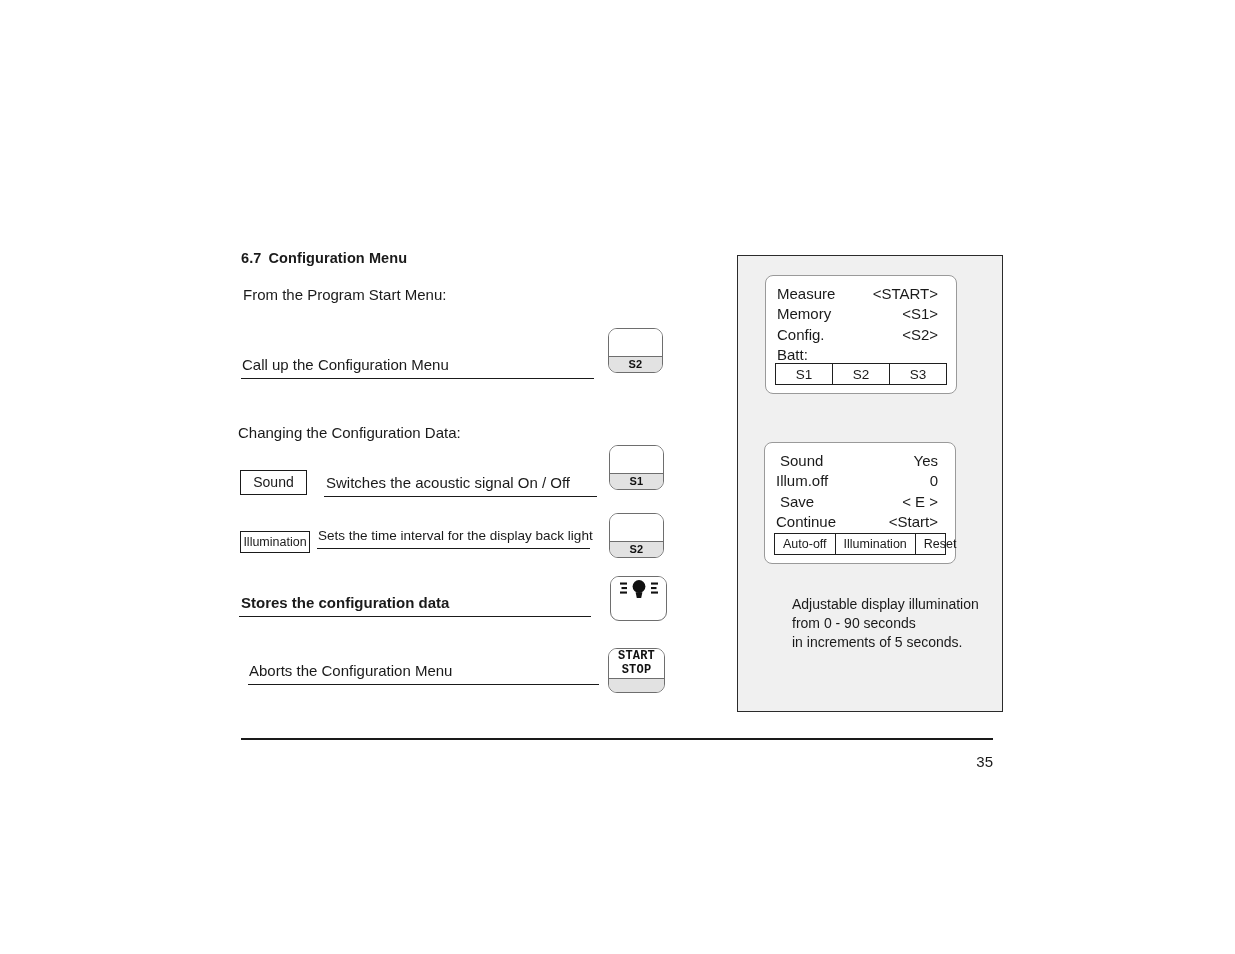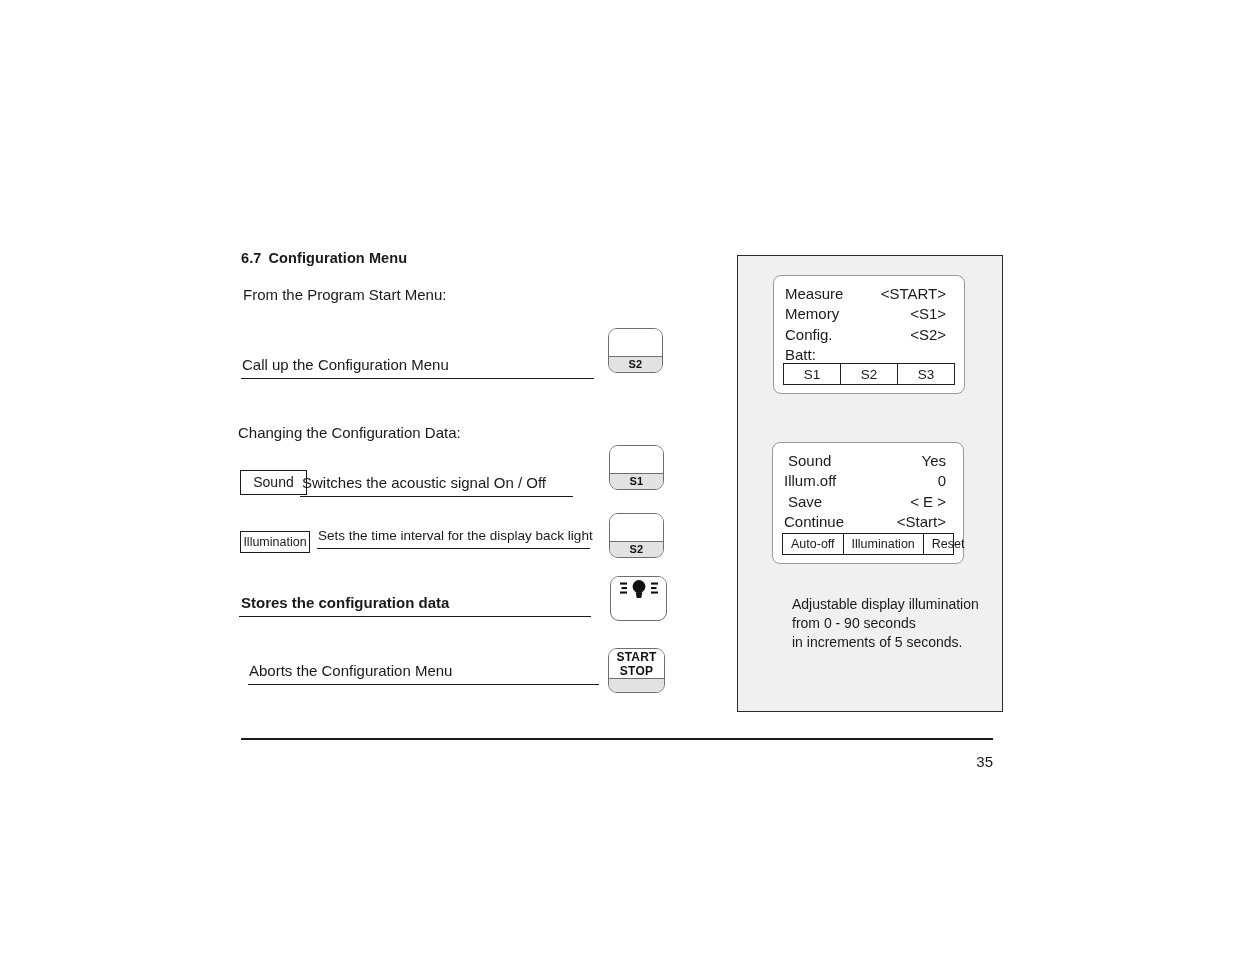--- a/index.html
+++ b/index.html
@@ -62,21 +62,21 @@
     font-size: 15px;
     white-space: nowrap;
   }
 
   
   .row-call { left: 241px; top: 345px; width: 353px; }
   .row-call .rule { width: 353px; }
   .row-call .desc { left: 1px; }
 
   
-  .row-sound { left: 300px; top: 463px; width: 273px; }
+  .row-sound { left: 324px; top: 463px; width: 273px; }
   .row-sound .rule { width: 273px; }
   .row-sound .desc { left: 2px; }
 
   
   .row-illum { left: 317px; top: 515px; width: 273px; }
   .row-illum .rule { width: 273px; }
   .row-illum .desc { left: 1px; font-size: 13.5px; bottom: 6px; text-align: right; }
 
   
   .row-store { left: 239px; top: 583px; width: 352px; }
@@ -122,22 +122,23 @@
     border-radius: 9px;
     background: #ffffff;
     overflow: hidden;
     display: flex;
     flex-direction: column;
   }
   .btn .face {
     flex: 1 1 auto;
     background: #ffffff;
     display: flex;
-    align-items: flex-end;
+    align-items: center;
     justify-content: center;
+    font-family: Liberation Mono, monospace;
   }
   .btn .strip {
     flex: 0 0 auto;
     background: #e2e2e2;
     border-top: 1.1px solid #6e6e6e;
     text-align: center;
     font-size: 11px;
     font-weight: bold;
     letter-spacing: 0.2px;
     color: #111;
@@ -186,21 +187,20 @@
     background: #f0f0f0;
   }
 
   .lcd {
     position: absolute;
     box-sizing: border-box;
     background: #ffffff;
     border: 1.2px solid #9a9a9a;
     border-radius: 8px;
     padding: 0;
-    margin-left: 8px;
   }
   .lcd-1 { left: 765px; top: 275px; width: 192px; height: 119px; }
   .lcd-2 { left: 764px; top: 442px; width: 192px; height: 122px; }
 
   .lcd-rows {
     position: absolute;
     left: 0; right: 0;
     top: 7px;
   }
   .lcd-row {

